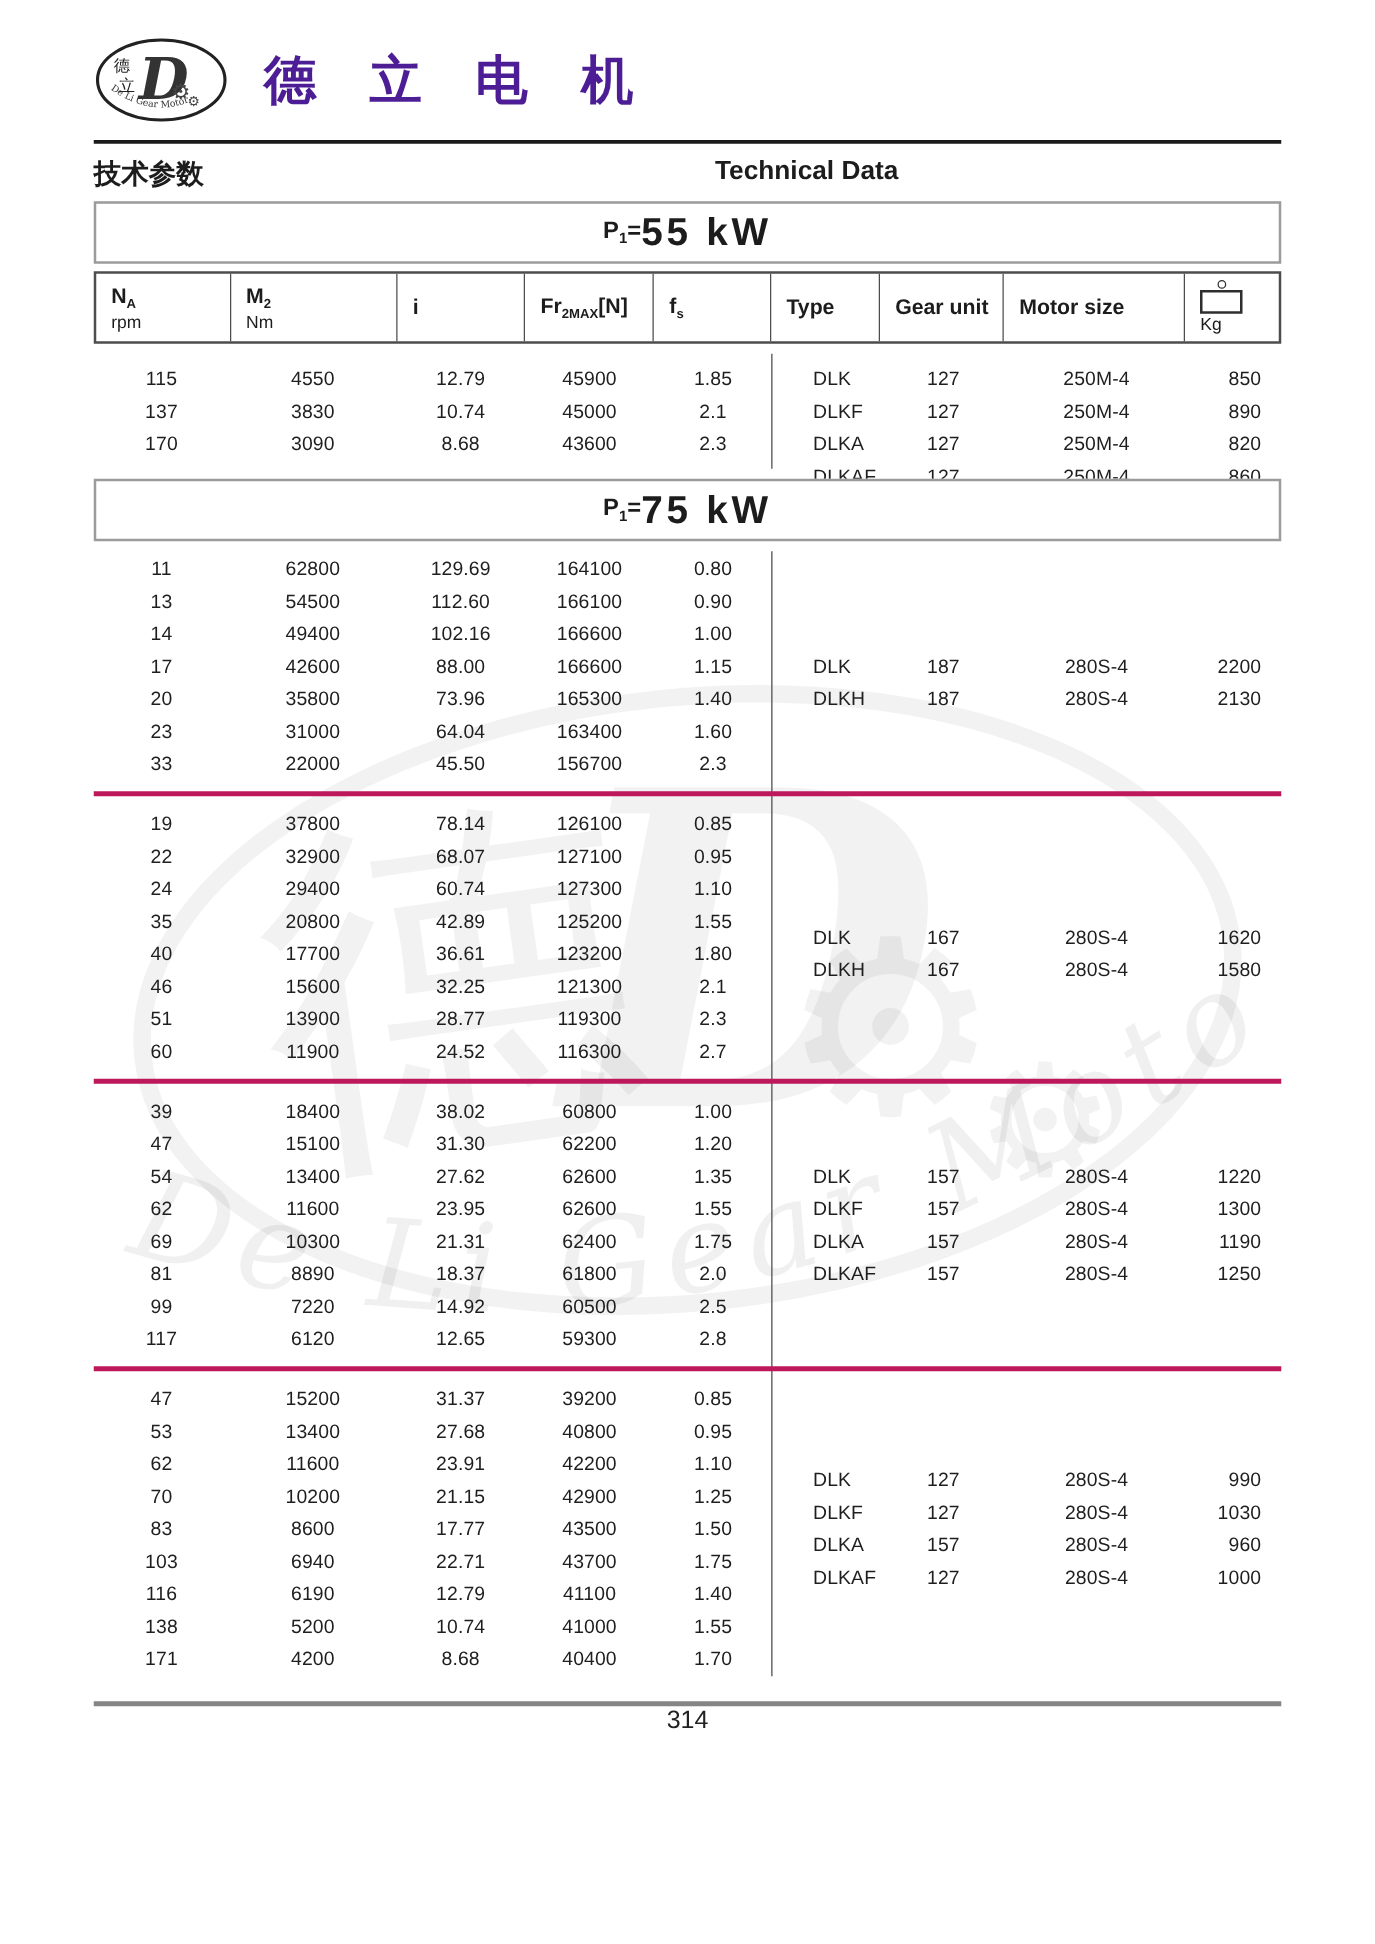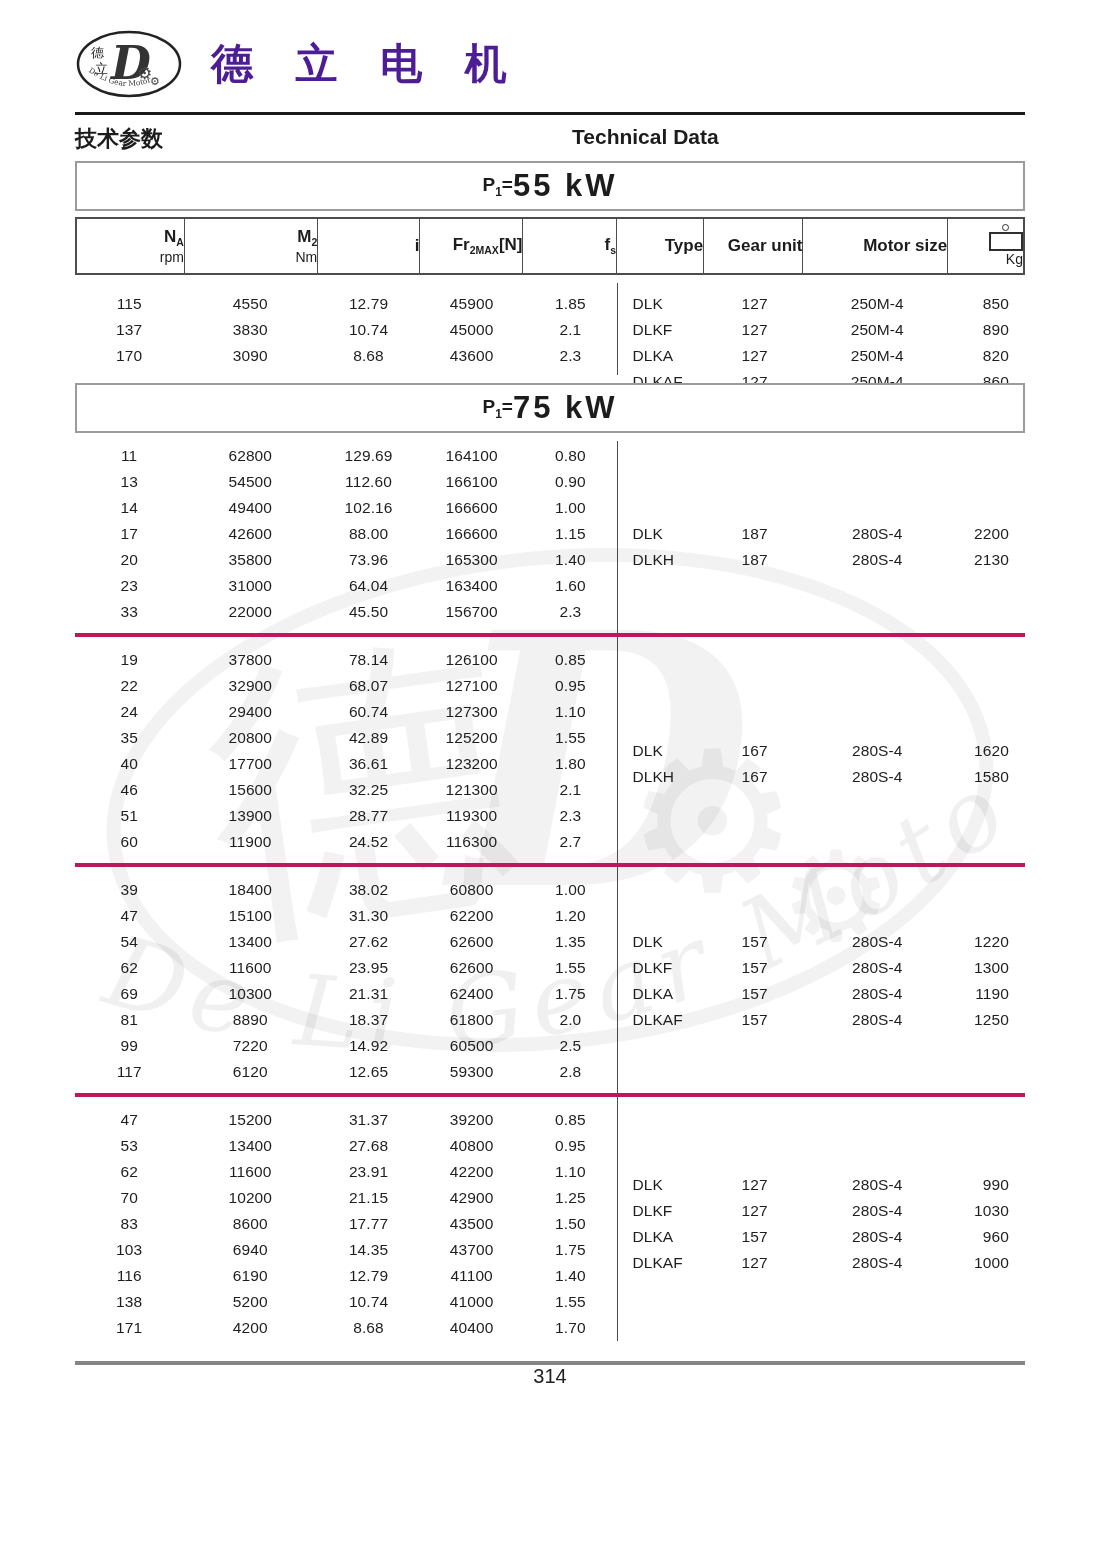--- a/index.html
+++ b/index.html
@@ -34,21 +34,21 @@
   .box75 { margin-top:0px; }
 
   
   .colheader {
     margin-top:6px; border:2px solid #4d4d4d; height:58px;
     display:grid; background:#fff; position:relative; z-index:1;
     grid-template-columns:11.4% 14.1% 10.8% 10.9% 9.9% 9.2% 10.5% 15.3% 7.9%;
   }
   .hcell {
     border-right:1.5px solid #4d4d4d; display:flex; flex-direction:column;
-    align-items:flex-end; justify-content:center; line-height:1.15;padding-left:12px;
+    align-items:flex-start; justify-content:center; line-height:1.15;padding-left:12px;
   }
   .hcell:last-child { border-right:none; }
   .hmain { font-weight:bold; font-size:17px; }
   .hmain sub { font-size:10.5px; font-weight:bold; }
   .hunit { font-size:14px; }
   .kgicon { display:flex; flex-direction:column; align-items:center; }
   .kgicon .ring { width:7px; height:7px; border:1.5px solid #2e2e2e; border-radius:50%; display:block; }
   .kgicon .bx { width:34px; height:19px; border:2px solid #2e2e2e; display:block; margin-top:1px; }
 
   
@@ -58,21 +58,21 @@
     width:1.5px; background:#4a4a4a;
   }
   .zone55 { padding-top:6px; padding-bottom:6px; }
   .block { position:relative; padding:10px 0 8px; }
   .block + .block { border-top:4px solid #be185d; }
   .grid-row {
     display:grid; height:26px; align-items:center;
     grid-template-columns:11.4% 14.1% 10.8% 10.9% 9.9% 9.2% 10.5% 15.3% 7.9%;
   }
   .cell { font-size:15.5px; text-align:center; color:#1e1e1e; letter-spacing:0.1px; }
-  .cell.t1 { text-align:left; padding-left:15px; }
+  .cell.t1 { text-align:left; padding-left:33px; }
   .cell.t4 { text-align:right; padding-right:16px; }
   .types { position:absolute; left:0; right:0; }
 
   
   .foot-rule { height:4px; background:#858585; margin-top:12px; }
   .page-number { text-align:center; font-size:20px; color:#222; }
 
   
   .watermark { position:absolute; left:80px; top:545px; z-index:0; pointer-events:none; }
 </style>
@@ -469,21 +469,21 @@
           <div class="grid-row">
             <div class="cell">83</div>
             <div class="cell">8600</div>
             <div class="cell">17.77</div>
             <div class="cell">43500</div>
             <div class="cell">1.50</div>
           </div>
           <div class="grid-row">
             <div class="cell">103</div>
             <div class="cell">6940</div>
-            <div class="cell">14.35</div>
+            <div class="cell">22.71</div>
             <div class="cell">43700</div>
             <div class="cell">1.75</div>
           </div>
           <div class="grid-row">
             <div class="cell">116</div>
             <div class="cell">6190</div>
             <div class="cell">12.79</div>
             <div class="cell">41100</div>
             <div class="cell">1.40</div>
           </div>

